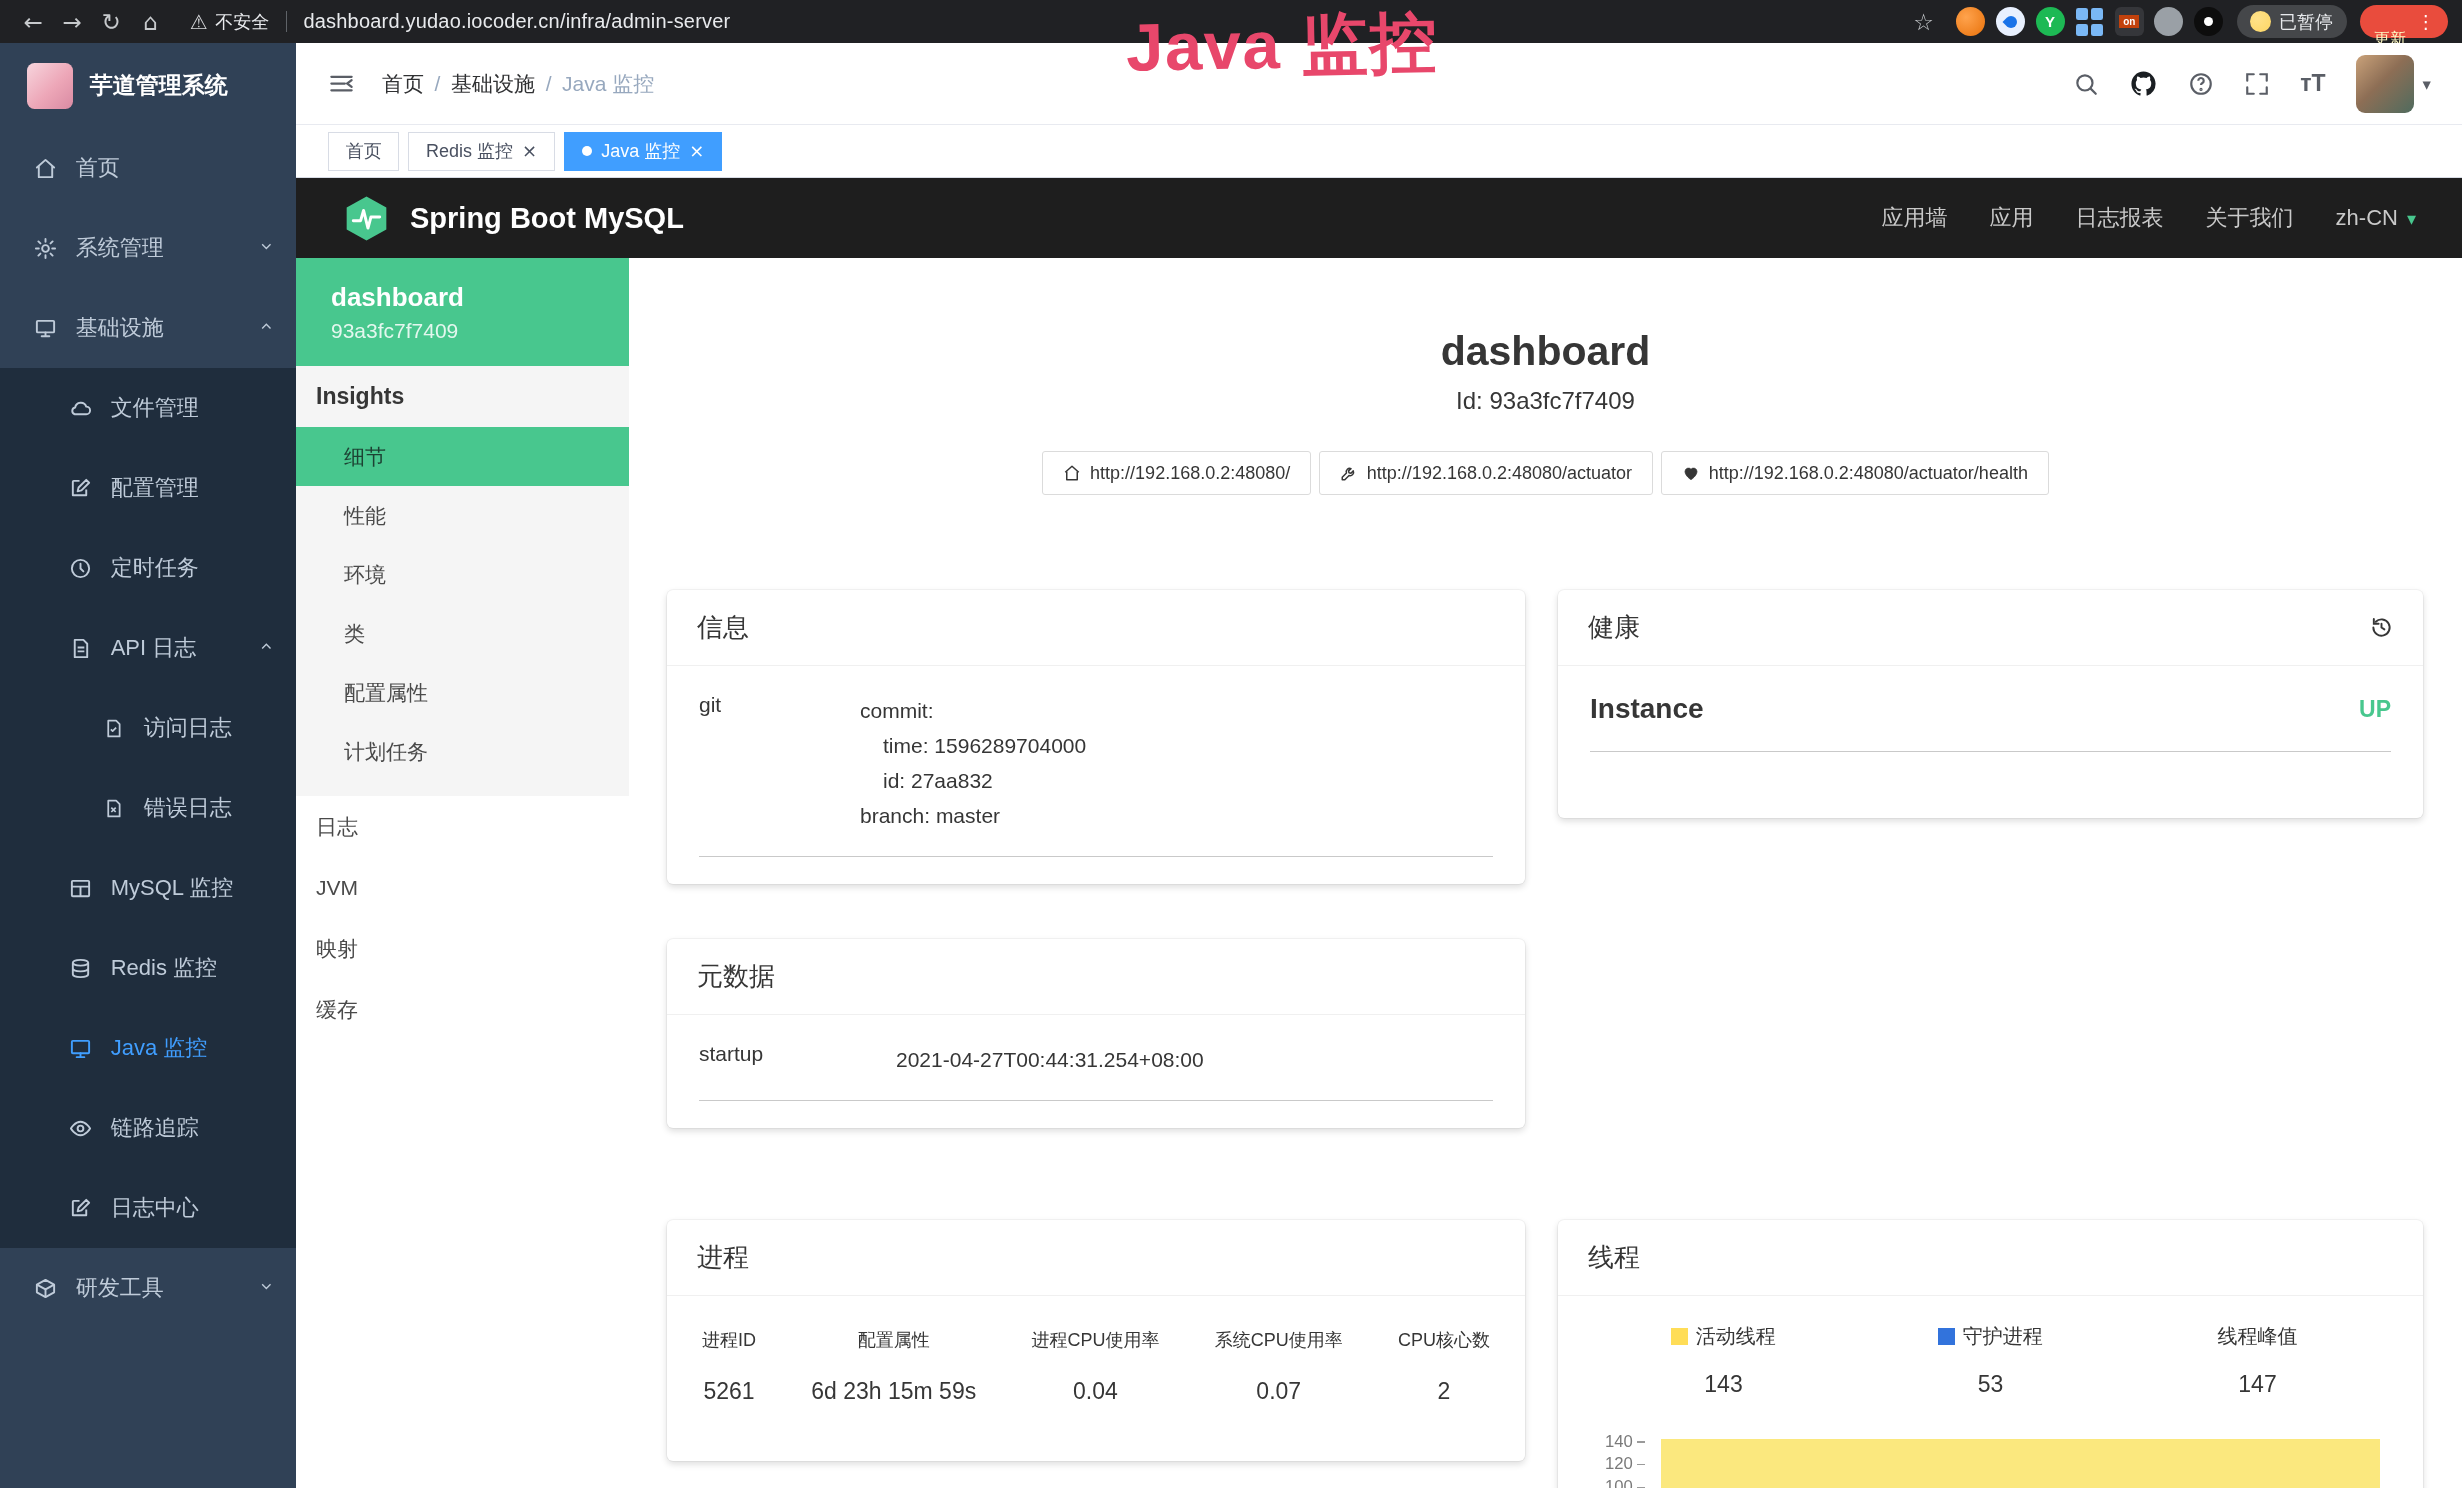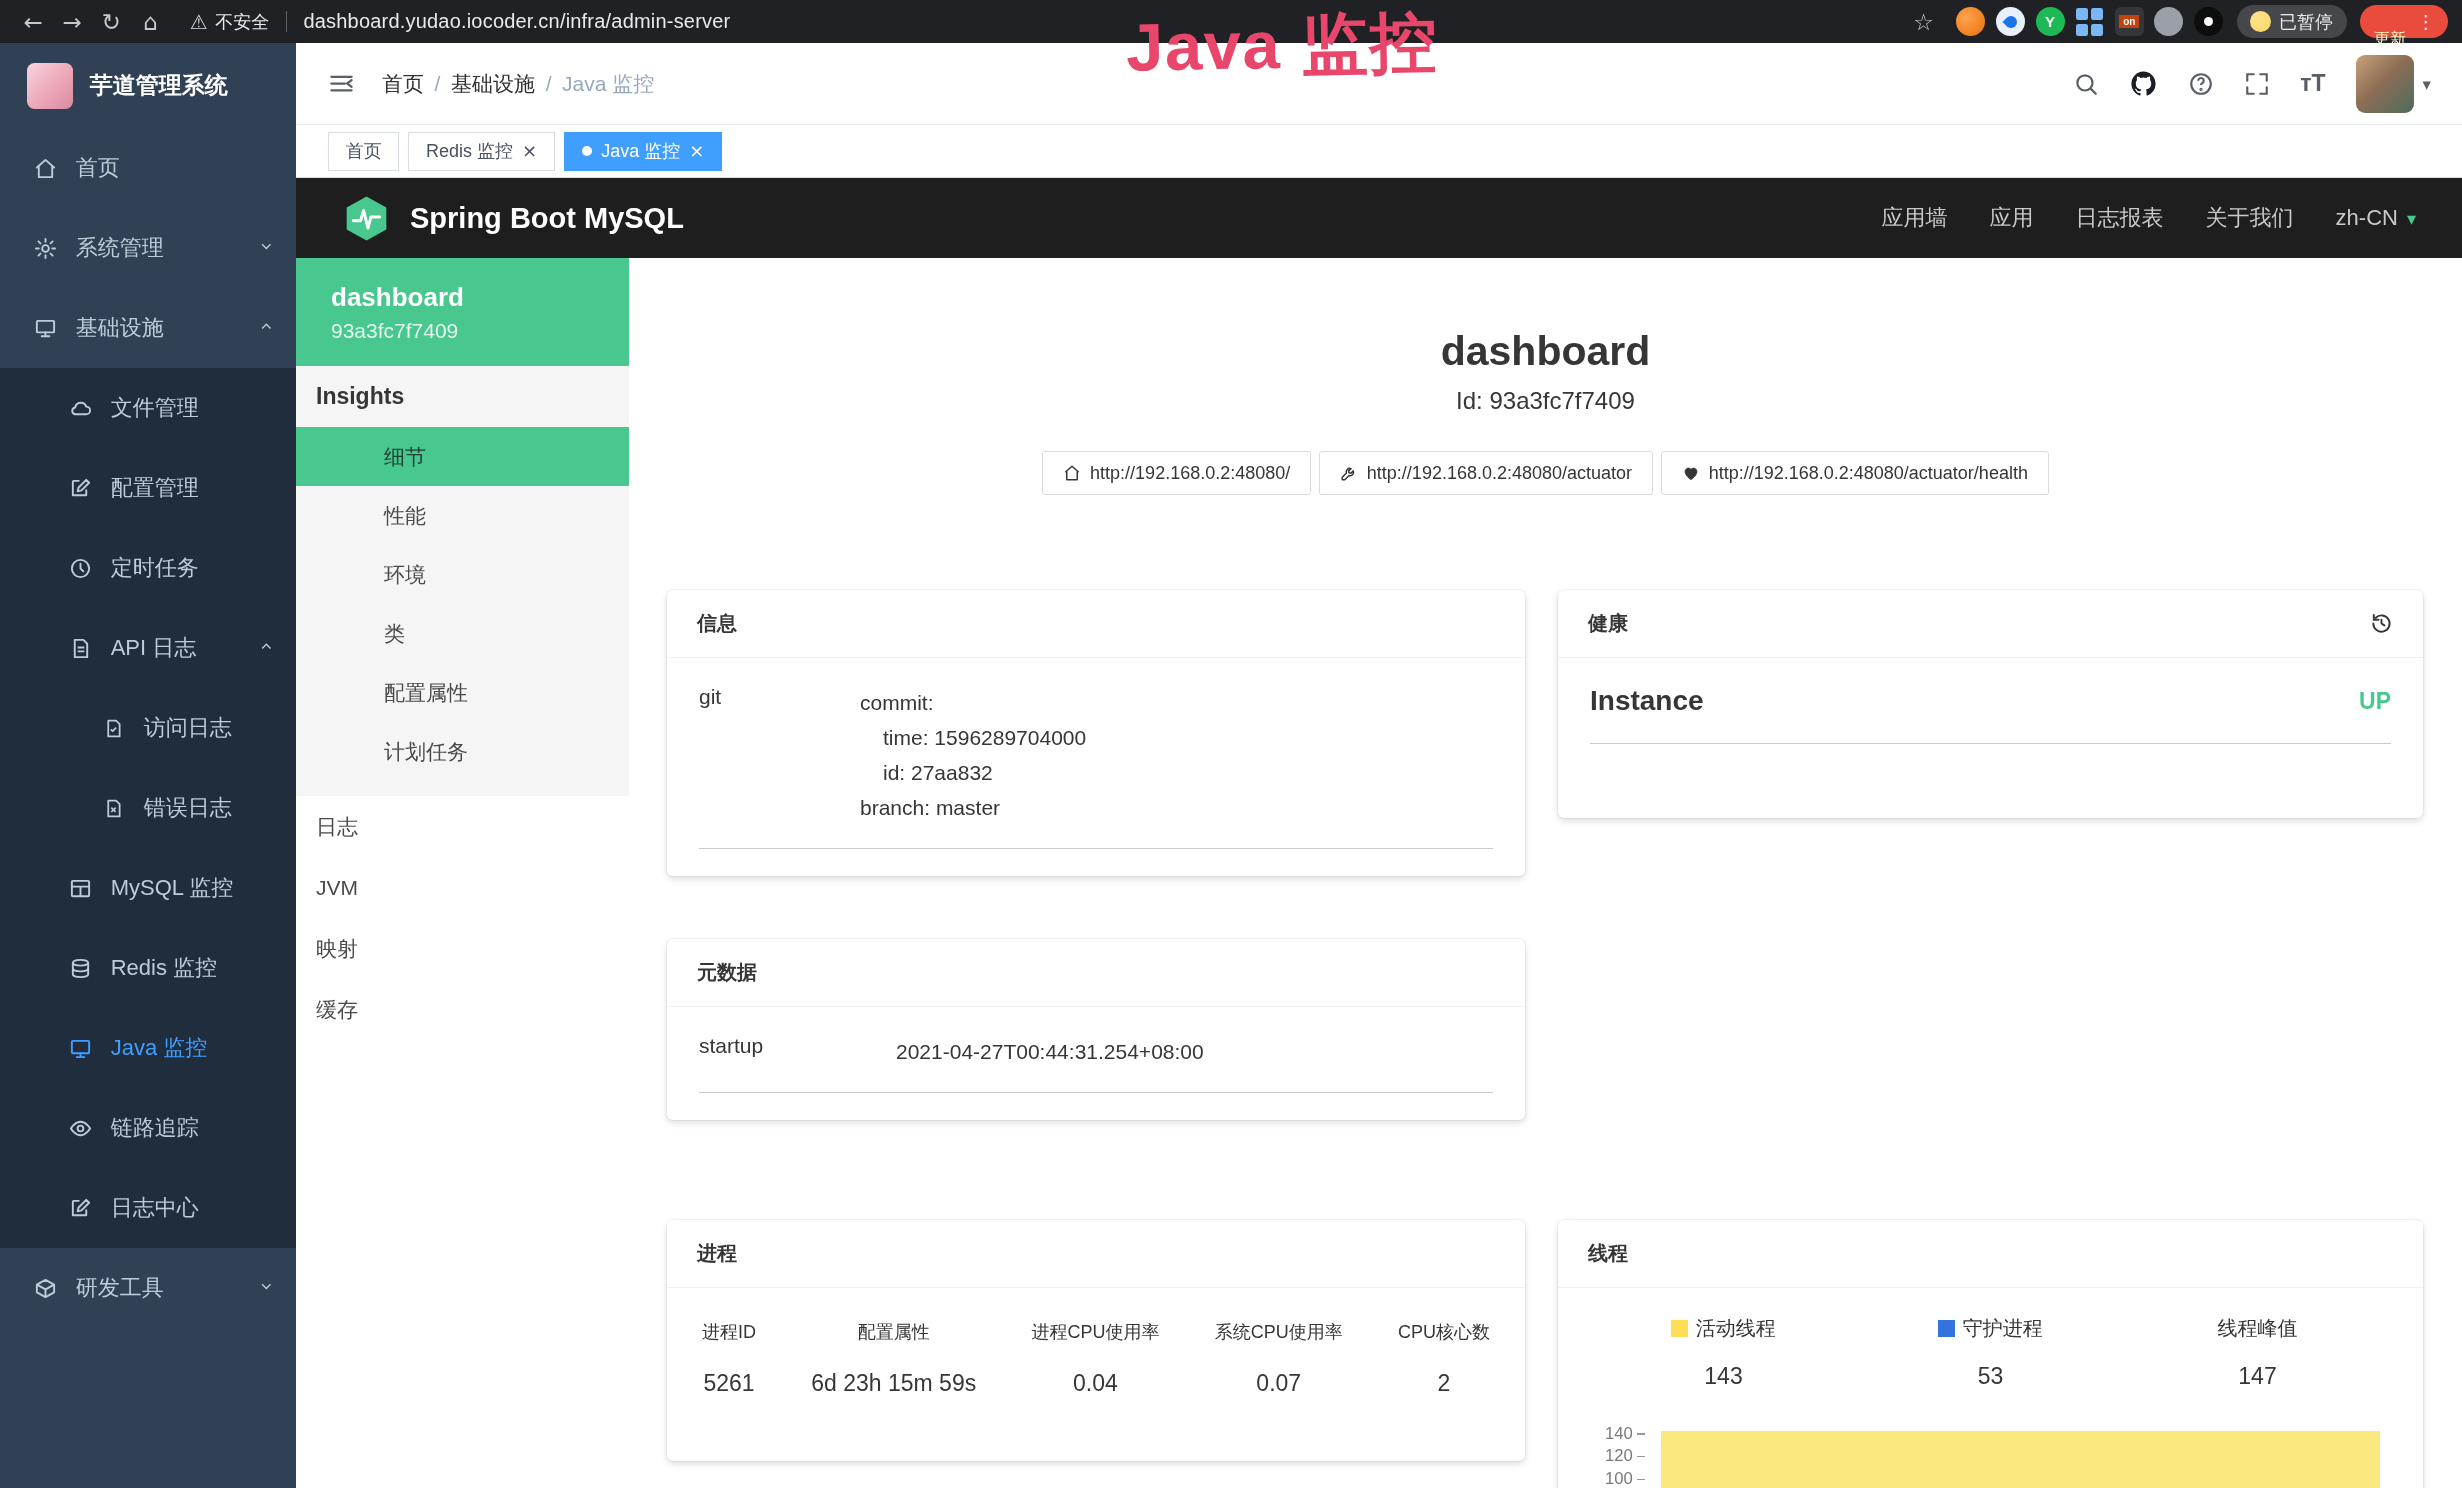--- a/index.html
+++ b/index.html
@@ -98,42 +98,42 @@
 
   
   .sba-sidebar { position:absolute; left:296px; top:258px; width:334px; height:1231px;
                  background:#fff; border-right:0.8px solid #ededed; }
   .inst { height:108px; background:#48c78e; padding-left:35px; display:flex; flex-direction:column; justify-content:center; }
   .inst .iname { color:#fff; font-size:26px; font-weight:bold; }
   .inst .iid { color:rgba(255,255,255,.85); font-size:21px; margin-top:6px; }
   .insights { background:#f5f5f5; padding-bottom:15px; }
   .ins-label { height:61px; display:flex; align-items:center; padding-left:20px;
                font-size:23px; font-weight:bold; color:#363636; }
-  .ins-item { height:59px; display:flex; align-items:center; padding-left:88px;
+  .ins-item { height:59px; display:flex; align-items:center; padding-left:48px;
               font-size:21px; color:#4a4a4a; cursor:pointer; }
   .ins-item.active { background:#48c78e; color:#1d4233; }
   .root-item { height:61px; display:flex; align-items:center; padding-left:20px;
                font-size:21px; color:#4a4a4a; cursor:pointer; }
 
   
   .sba-main { position:absolute; left:629px; top:258px; width:1833px; height:1231px;
               background:#fff; overflow:hidden; }
   .main-head { text-align:center; }
   .main-title { padding-top:70px; font-size:41px; font-weight:bold; color:#363636; }
   .main-sub { margin-top:12px; font-size:24px; color:#363636; }
   .links { margin-top:36px; display:flex; justify-content:center; gap:7.6px; }
   .lbtn { height:44px; padding:0 20px; border:0.8px solid #dbdbdb; border-radius:3px; background:#fff;
           display:inline-flex; align-items:center; gap:9px; font-size:18px; color:#363636; cursor:pointer; }
   .lbtn svg { stroke:#363636; }
 
   .card { position:absolute; background:#fff; border-radius:6px;
           box-shadow:0 3px 7.6px rgba(10,10,10,.14), 0 0 0 0.8px rgba(10,10,10,.05); }
   .card-h { display:flex; align-items:center; justify-content:space-between;
             padding:20px 30px; border-bottom:1.5px solid #f0f0f0;
-            font-size:20px; font-weight:bold; color:#363636; }
+            font-size:26px; font-weight:normal; color:#363636; }
   .card-b { padding:27px 32px; }
   .kv { display:flex; border-bottom:0.8px solid #c9c9c9; padding-bottom:23px; }
   .kv .k { width:161px; flex-shrink:0; font-size:21px; color:#363636; }
   .kv .v { font-size:21px; color:#363636; line-height:35px; }
   .kv .v .ind { padding-left:23px; }
   .kv.meta .k { width:197px; }
 
   .card.info     { left:38px;  top:332px;  width:858px; }
   .card.health   { left:929px; top:332px; width:865px; height:228px; }
   .card.metadata { left:38px;  top:681px;  width:858px; }

